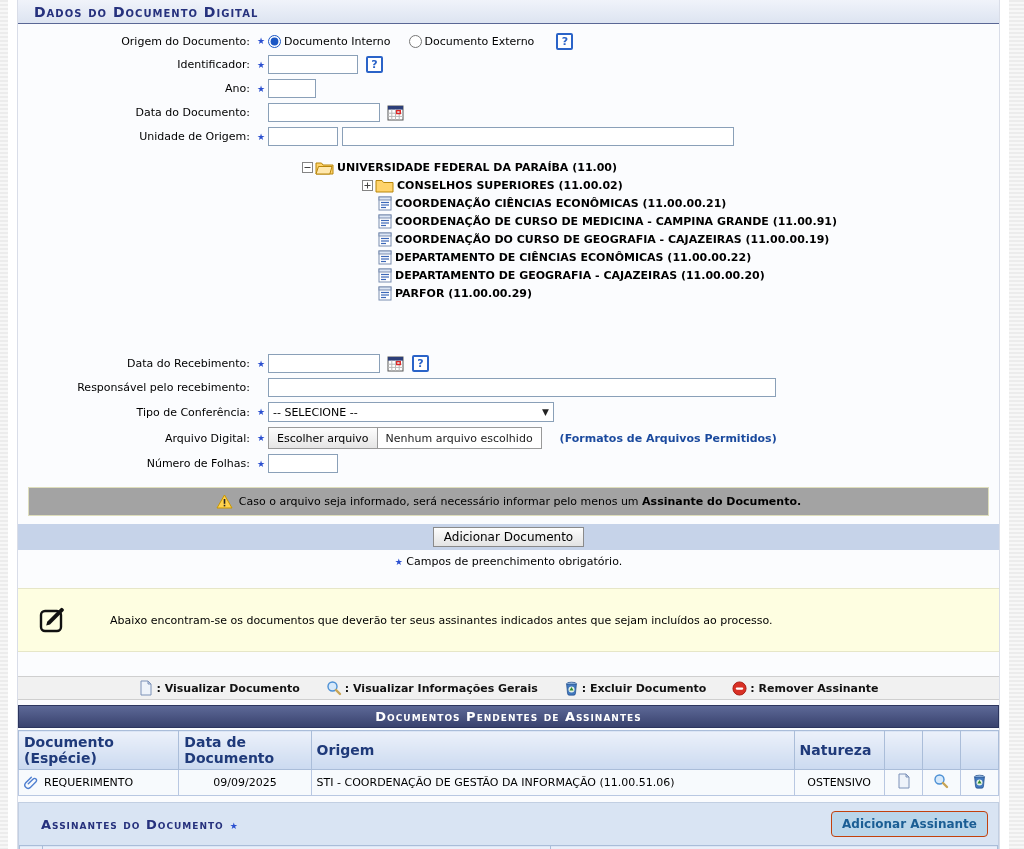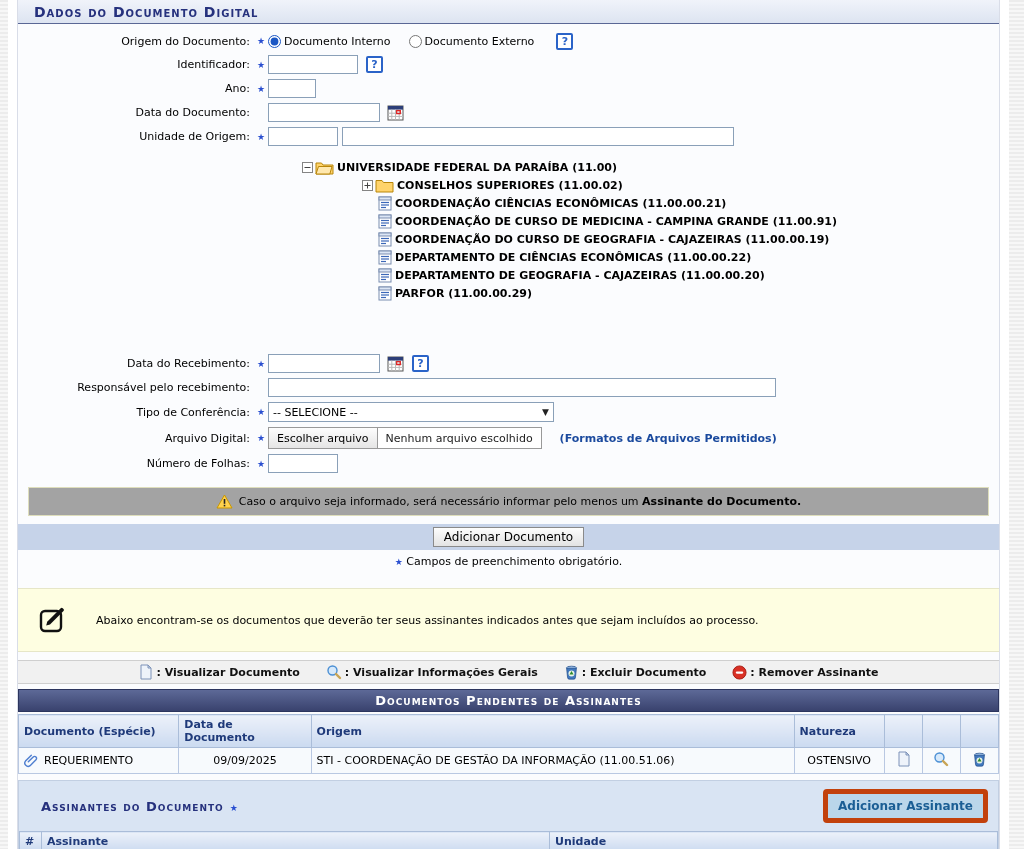--- a/index.html
+++ b/index.html
@@ -88,58 +88,58 @@
   .btn-bar { margin-top: 8px; background: #c6d3e9; padding: 3px 0; text-align: center; }
   .gray-btn {
     font: 12px "DejaVu Sans", sans-serif; padding: 2px 10px;
     background: linear-gradient(#fdfdfd, #e3e3e3); border: 1px solid #8a8a8a; cursor: pointer;
   }
   .req-note { text-align: center; margin-top: 5px; }
   .req-note .star { color: #2a4fd0; font-size: 9px; }
 
   .info-banner {
     margin-top: 20px; background: #fefee1; border-top: 1px solid #e6e6c8; border-bottom: 1px solid #e6e6c8;
-    padding: 16px 0 16px 20px; display: flex; align-items: center; gap: 28px; min-height: 57px;
+    padding: 16px 0 16px 20px; display: flex; align-items: center; gap: 42px; min-height: 57px;
   }
 
   
   .legend-bar {
-    margin-top: 8px; background: #f1f1f1; border-top: 1px solid #cfcfcf; border-bottom: 1px solid #cfcfcf;
+    margin-top: 24px; background: #f1f1f1; border-top: 1px solid #cfcfcf; border-bottom: 1px solid #cfcfcf;
     padding: 3px 15px; display: flex; justify-content: center; align-items: center; gap: 26px;
   }
   .legend-item { display: flex; align-items: center; gap: 3px; font-weight: bold; color: #111; }
 
   
   .pending-wrap { margin-top: 5px; }
   .table-title {
     background: linear-gradient(#5d6997, #39426e);
     color: #fff; text-align: center; font-variant: small-caps; font-weight: bold;
     font-size: 13px; letter-spacing: 1px; padding: 3px 0; border: 1px solid #2c355e;
   }
   table.grid { width: 100%; border-collapse: collapse; margin-top: 2px; }
   table.grid th {
     background: linear-gradient(#ecf1fa, #cbdaf0);
-    color: #1f3a7a; font-size: 11px; text-align: left; font-weight: bold;
+    color: #1f3a7a; font-size: 14px; text-align: left; font-weight: bold;
     border: 1px solid #aabdd9; padding: 3px 5px; height: 20px;
   }
   table.grid td { border: 1px solid #b9c8e2; padding: 3px 5px; background: #f7fafd; height: 24px; }
   th.c, td.c { text-align: center; }
   .doc-cell { display: flex; align-items: center; gap: 5px; }
   .action-cell { width: 38px; text-align: center; }
 
   
   .signers-wrap { margin-top: 6px; border: 1px solid #c2cfe2; }
   .signers-head {
     background: #d9e4f3; padding: 8px 10px 8px 22px; display: flex; align-items: center; justify-content: space-between;
   }
   .signers-title { font-variant: small-caps; font-weight: bold; font-size: 13px; letter-spacing: 1px; color: #26317d; }
   .signers-title .star { color: #2a4fd0; font-size: 9px; margin-left: 6px; }
   .add-signer-btn {
     font: bold 12px "DejaVu Sans", sans-serif; color: #1b5e94;
-    background: #bad6ea; border: 5px solid #c2410c; border-radius: 4px;
+    background: #bad6ea; border: 1px solid #c2410c; border-radius: 4px;
     padding: 5px 10px; cursor: pointer;
   }
   .empty-row td { background: #fff; color: #cc0000; text-align: center; height: 36px; border: none; }
 
   svg { display: block; }
 </style>
 </head>
 <body>
 
 <div class="frame">

